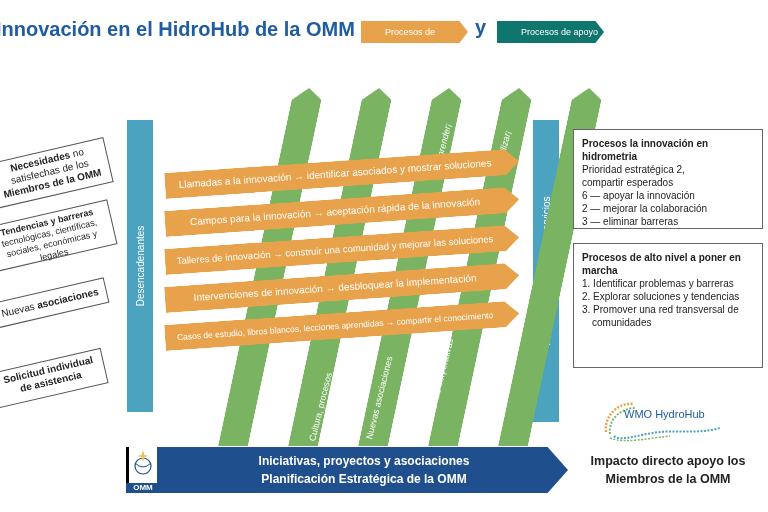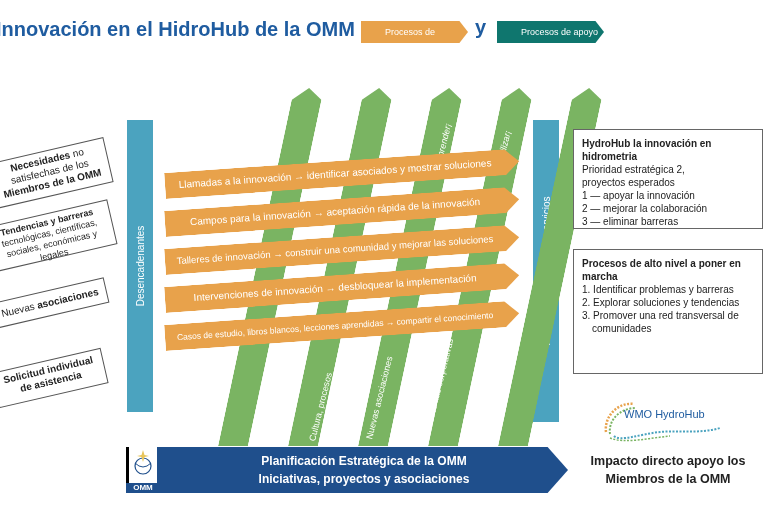--- a/index.html
+++ b/index.html
@@ -94,28 +94,28 @@
     <span>Talleres de innovación → construir una comunidad y mejorar las soluciones</span>
   </div>
 <div class="orange-band" style="left:165px; top:287px; width:355px;">
     <span>Intervenciones de innovación → desbloquear la implementación</span>
   </div>
 <div class="orange-band" style="left:165px; top:325px; width:355px; font-size:8.5px;">
     <span>Casos de estudio, libros blancos, lecciones aprendidas → compartir el conocimiento</span>
   </div>
 
 <div class="abs info-box" style="left:573px; top:129px; width:190px; height:100px;">
-  <div class="hd">HydroHub la innovación en hidrometria</div>
+  <div class="hd">Procesos la innovación en hidrometria</div>
   <div>Prioridad estratégica 2,</div>
-  <div>proyectos esperados</div>
-  <div>1 — apoyar la innovación</div>
+  <div>compartir esperados</div>
+  <div>6 — apoyar la innovación</div>
   <div>2 — mejorar la colaboración</div>
   <div>3 — eliminar barreras</div>
 </div>
-<div class="abs info-box" style="left:573px; top:243px; width:190px; height:125px;margin-top:6px;">
+<div class="abs info-box" style="left:573px; top:243px; width:190px; height:125px;">
   <div class="hd">Procesos de alto nivel a poner en marcha</div>
   <div>1. Identificar problemas y barreras</div>
   <div>2. Explorar soluciones y tendencias</div>
   <div>3. Promover una red transversal de</div>
   <div style="padding-left:10px;">comunidades</div>
 </div>
 
 <div class="abs hydro-logo">
   <svg width="130" height="45" viewBox="0 0 130 45">
     <path d="M6 34 C 4 18, 18 4, 34 6" stroke="#e8a24b" stroke-width="2.5" fill="none" stroke-dasharray="2 1.5"></path>
@@ -128,19 +128,19 @@
 
 <div class="abs omm-logo">
   <svg width="28" height="36" viewBox="0 0 28 36">
     <circle cx="14" cy="19" r="8" fill="none" stroke="#1f4f8c" stroke-width="1.2"></circle>
     <path d="M6 16 Q 14 24 22 16" stroke="#1f4f8c" stroke-width="1" fill="none"></path>
     <path d="M14 3 L15.5 8 L20 9 L15.5 10 L14 15 L12.5 10 L8 9 L12.5 8 Z" fill="#e8c55b"></path>
   </svg>
   <div class="omm-text">OMM</div>
 </div>
 <div class="abs blue-arrow">
+  <div>Iniciativas, proyectos y asociaciones</div>
   <div>Planificación Estratégica de la OMM</div>
-  <div>Iniciativas, proyectos y asociaciones</div>
 </div>
 <div class="abs impact">
   <div>Impacto directo apoyo los</div>
   <div>Miembros de la OMM</div>
 </div>
 
 </body></html>

